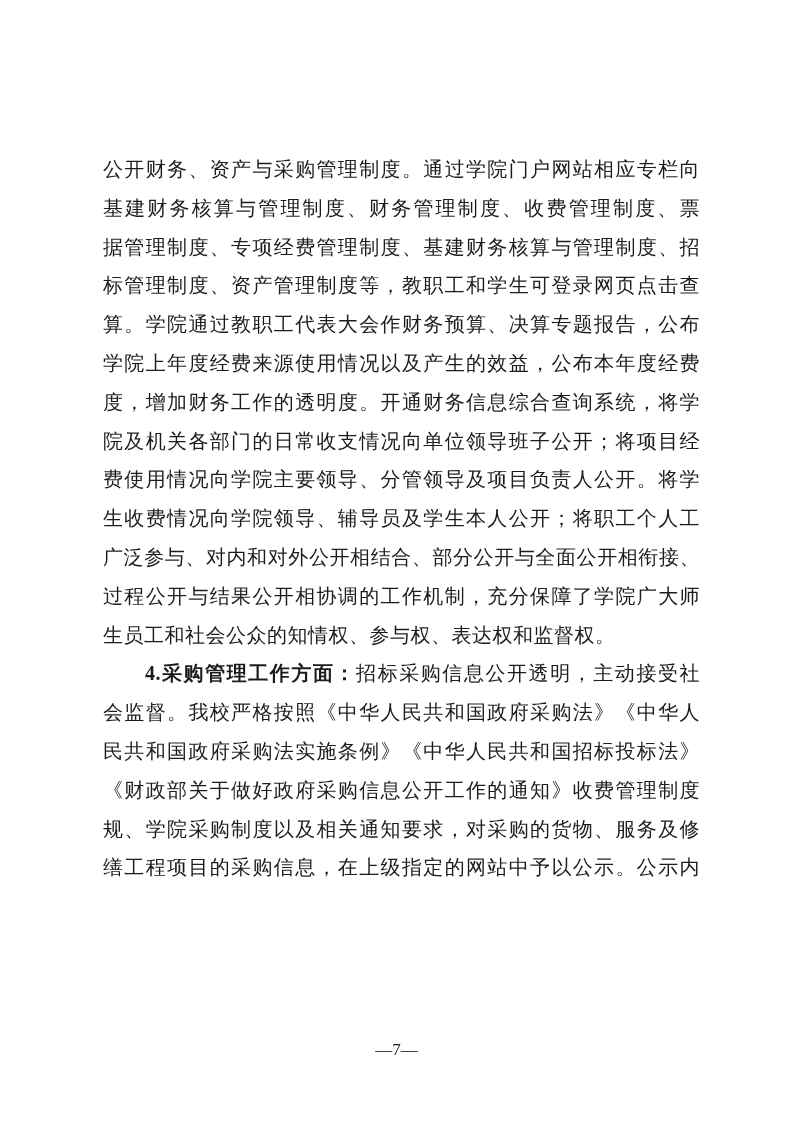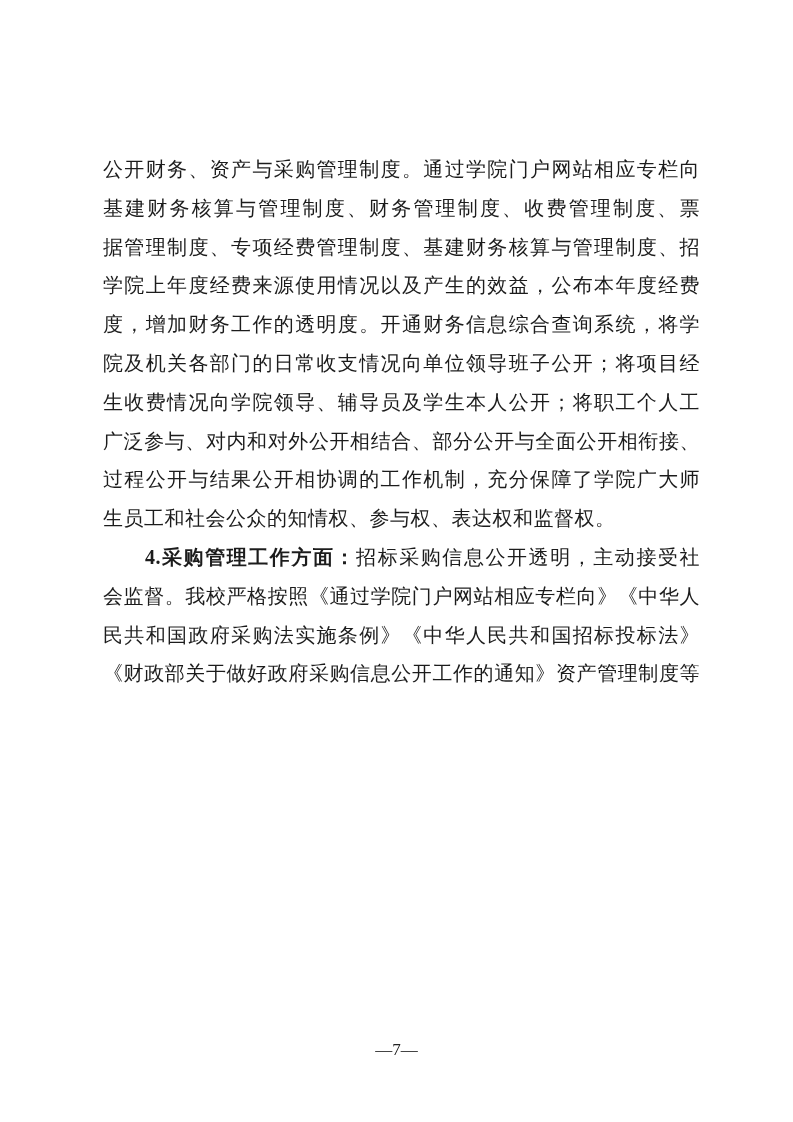--- a/index.html
+++ b/index.html
@@ -57,35 +57,40 @@
 <body>
 
 <div class="page">
 
   <div class="text-block">
 
     <div>
       <div class="ln">公开财务、资产与采购管理制度。通过学院门户网站相应专栏向</div>
       <div class="ln">基建财务核算与管理制度、财务管理制度、收费管理制度、票</div>
       <div class="ln">据管理制度、专项经费管理制度、基建财务核算与管理制度、招</div>
+      <div class="ln">标管理制度、资产管理制度等，教职工和学生可登录网页点击查</div>
+      <div class="ln">算。学院通过教职工代表大会作财务预算、决算专题报告，公布</div>
       <div class="ln">学院上年度经费来源使用情况以及产生的效益，公布本年度经费</div>
       <div class="ln">度，增加财务工作的透明度。开通财务信息综合查询系统，将学</div>
       <div class="ln">院及机关各部门的日常收支情况向单位领导班子公开；将项目经</div>
+      <div class="ln">费使用情况向学院主要领导、分管领导及项目负责人公开。将学</div>
       <div class="ln">生收费情况向学院领导、辅导员及学生本人公开；将职工个人工</div>
       <div class="ln">广泛参与、对内和对外公开相结合、部分公开与全面公开相衔接、</div>
       <div class="ln">过程公开与结果公开相协调的工作机制，充分保障了学院广大师</div>
       <div class="ln end">生员工和社会公众的知情权、参与权、表达权和监督权。</div>
     </div>
 
     <div>
       <div class="ln indent">
         <span class="lead-bold">4.采购管理工作方面：</span><span>招标采购信息公开透明，主动接受社</span>
       </div>
-      <div class="ln">会监督。我校严格按照《通过学院门户网站相应专栏向》《中华人</div>
+      <div class="ln">会监督。我校严格按照《中华人民共和国政府采购法》《中华人</div>
       <div class="ln">民共和国政府采购法实施条例》《中华人民共和国招标投标法》</div>
-      <div class="ln">《财政部关于做好政府采购信息公开工作的通知》资产管理制度等</div>
+      <div class="ln">《财政部关于做好政府采购信息公开工作的通知》收费管理制度</div>
+      <div class="ln">规、学院采购制度以及相关通知要求，对采购的货物、服务及修</div>
+      <div class="ln">缮工程项目的采购信息，在上级指定的网站中予以公示。公示内</div>
     </div>
 
   </div>
 
   <div class="footer">—7—</div>
 
 </div>
 
 </body></html>

